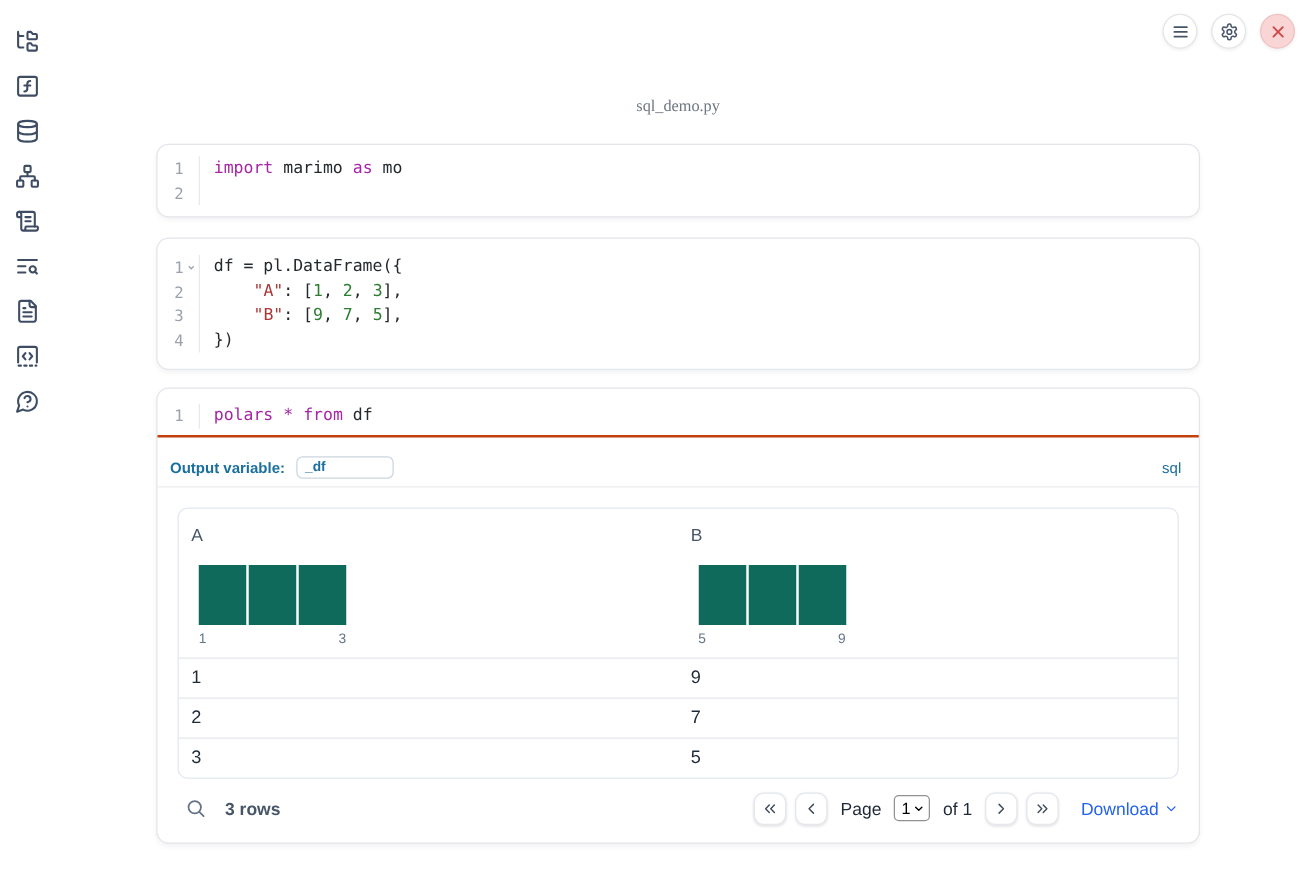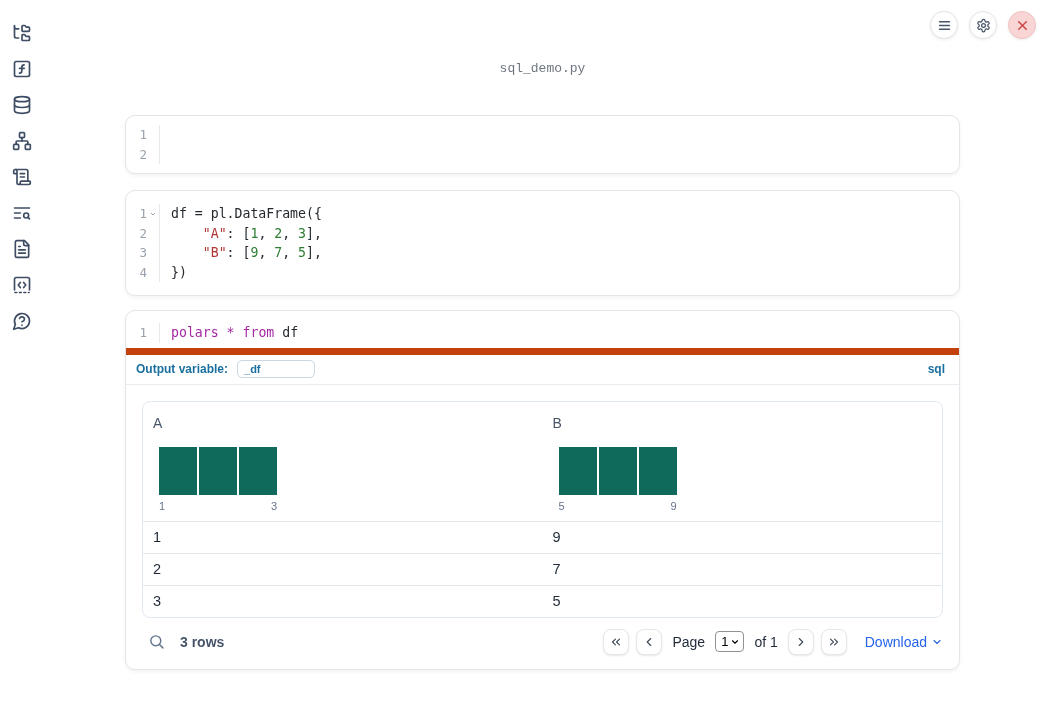--- a/index.html
+++ b/index.html
@@ -17,22 +17,22 @@
   
   .topbar { position:absolute; top:11px; right:7px; display:flex; gap:11px; }
   .circle-btn { width:28px; height:28px; border-radius:50%; background:#fff;
                 border:1px solid #e4e5e8; box-shadow:0 1px 3px rgba(0,0,0,.08);
                 display:flex; align-items:center; justify-content:center; color:#475569; cursor:pointer; }
   .circle-btn svg { width:15px; height:15px; }
   .circle-btn.close { background:#f9d5d5; border-color:#efc2c2; color:var(--close_red); }
 
   
   .main { position:absolute; left:125px; top:0; width:835px; height:713px; }
-  .nb-title { position:absolute; top:61px; left:0; width:100%; text-align:center;
-              font-family:Liberation Mono, monospace; font-size:13px; color:#6e7681; }
+  .nb-title { position:absolute; top:77px; left:0; width:100%; text-align:center;
+              font-family:Liberation Serif, serif; font-size:13px; color:#6e7681; }
 
   .cell { position:absolute; left:0; width:100%; background:#fff;
           border:1px solid #e2e5e9; border-radius:10px;
           box-shadow:0 2px 4px rgba(0,0,0,.05); }
   .cell-1 { top:115px; }  .cell-1 .code { padding:9px 0; }
   .cell-2 { top:190px; }  .cell-2 .code { padding:13px 0; }
   .cell-3 { top:310px; }  .cell-3 .code { padding:12px 0 5px; }
 
   .code-line { display:flex; line-height:19.5px;
                font-family:"DejaVu Sans Mono", monospace; font-size:13.2px; }
@@ -41,28 +41,28 @@
   .lnum { color:#9aa2ad; font-size:12.5px; }
   .fold { width:12px; display:flex; align-items:center; justify-content:center; }
   .code-text { padding-left:11px; white-space:pre; color:var(--code_text); }
   .tok-kw  { color:var(--keyword); }
   .tok-str { color:var(--string); }
   .tok-num { color:var(--number); }
   .tok-pl  { color:var(--code_text); }
 
   
   .sql-footer { display:flex; justify-content:space-between; align-items:center;
-                padding:5px 14px 6px 10px;
-                border-top:7px solid #c2410c; border-bottom:1px solid #e9ebee; }
+                padding:15px 14px 6px 10px;
+                border-top:2px solid #c2410c; border-bottom:1px solid #e9ebee; }
   .sf-left { display:flex; align-items:center; }
   .ov-label { font-size:12px; font-weight:bold; color:var(--accent_blue); }
   .ov-input { margin-left:9px; width:78px; height:18px; border:1px solid #ccd6e0;
               border-radius:5px; padding:0 6px; font-size:11px; font-weight:bold;
               color:var(--accent_blue); display:flex; align-items:center; background:#fff; }
-  .lang-label { font-size:12px; font-weight:bold; color:var(--accent_blue); }
+  .lang-label { font-size:12px; font-weight:normal; color:var(--accent_blue); }
 
   
   .output { padding:16px 16px 0; }
   .dtable { border:1px solid #e2e8f0; border-radius:8px; overflow:hidden; background:#fff; }
   .dtable-header { display:grid; grid-template-columns:1fr 1fr; padding:13px 0 9px;
                    border-bottom:1px solid #e5e7eb; }
   .col-head { padding-left:10px; }
   .col-name { font-size:14px; color:#475569; }
   .hist { margin-top:16px; margin-left:6px; width:118px; }
   .hist-bars { display:flex; gap:2px; height:48px; align-items:flex-end; }
@@ -201,20 +201,21 @@
 <div class="main">
   <div class="nb-title">sql_demo.py</div>
 
   <div class="cell cell-1">
     <div class="code">
         <div class="code-line">
           <span class="gutter">
             <span class="lnum">1</span>
             <span class="fold"></span>
           </span>
+          <span class="code-text"><span class="tok-kw">import</span><span class="tok-pl"> marimo </span><span class="tok-kw">as</span><span class="tok-pl"> mo</span></span>
         </div>
         <div class="code-line">
           <span class="gutter">
             <span class="lnum">2</span>
             <span class="fold"></span>
           </span>
         </div>
       </div>
   </div>
 

